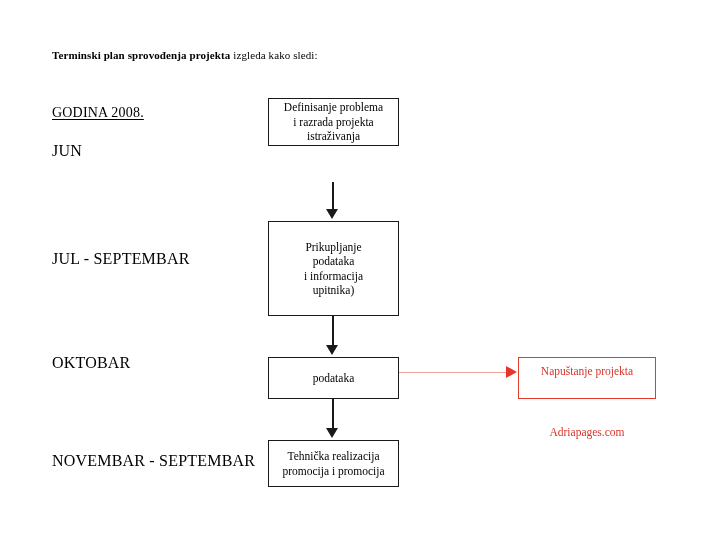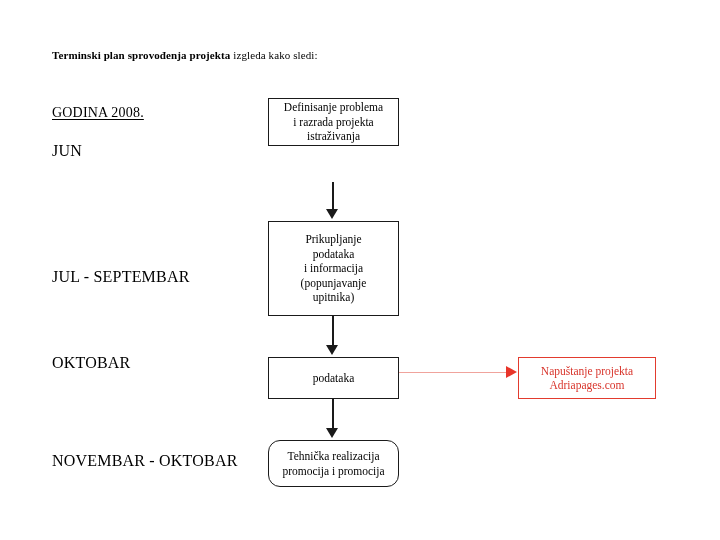--- a/index.html
+++ b/index.html
@@ -56,21 +56,21 @@
   
   .period {
     position: absolute;
     left: 52px;
     font-size: 16px;
     line-height: 17px;
     white-space: nowrap;
     letter-spacing: 0.2px;
   }
   .period-0 { top: 142px; }
-  .period-1 { top: 268px; }
+  .period-1 { top: 250px; }
   .period-2 { top: 354px; }
   .period-3 { top: 452px; }
 
   
   .flow-box {
     position: absolute;
     box-sizing: border-box;
     border: 1.4px solid #1a1a1a;
     background: #ffffff;
     display: flex;
@@ -86,21 +86,21 @@
     width: 100%;
   }
   .flow-box .line {
     display: block;
     white-space: nowrap;
   }
 
   .box-0 { left: 268px; top: 98px; width: 131px; height: 48px; }
   .box-1 { left: 268px; top: 221px; width: 131px; height: 95px; }
   .box-2 { left: 268px; top: 357px; width: 131px; height: 42px; }
-  .box-3 { left: 268px; top: 440px; width: 131px; height: 47px; border-radius: 12px; }
+  .box-3 { left: 268px; top: 440px; width: 131px; height: 47px; }
 
   
   .exit-box {
     position: absolute;
     box-sizing: border-box;
     left: 518px;
     top: 357px;
     width: 138px;
     height: 42px;
     border: 1.3px solid #e23b2e;
@@ -109,20 +109,21 @@
     align-items: center;
     justify-content: center;
     text-align: center;
     color: #d8342b;
     font-size: 11.5px;
     line-height: 14.4px;
   }
   .exit-box .line {
     display: block;
     white-space: nowrap;
+    margin-top: 47px;
   }
 
   
   .connector {
     position: absolute;
     left: 332px;
     width: 1.6px;
     background: #1a1a1a;
   }
   .conn-0 { top: 182px; height: 30px; }
@@ -169,36 +170,35 @@
 
   <div class="heading">
     <span class="strong">Terminski plan sprovođenja projekta</span><span class="normal"> izgleda kako sledi:</span>
   </div>
 
   <div class="year-label">GODINA 2008.</div>
 
   <div class="period period-0">JUN</div>
   <div class="period period-1">JUL - SEPTEMBAR</div>
   <div class="period period-2">OKTOBAR</div>
-  <div class="period period-3">NOVEMBAR - OKTOBAR</div>
+  <div class="period period-3">NOVEMBAR - SEPTEMBAR</div>
 
   <div class="flow-box box-0">
     <div class="lines">
       <span class="line">Definisanje problema</span>
       <span class="line">i razrada projekta</span>
       <span class="line">istraživanja</span>
     </div>
   </div>
 
   <div class="flow-box box-1">
     <div class="lines">
       <span class="line">Prikupljanje</span>
       <span class="line">podataka</span>
       <span class="line">i informacija</span>
-      <span class="line">(popunjavanje</span>
       <span class="line">upitnika)</span>
     </div>
   </div>
 
   <div class="flow-box box-2">
     <div class="lines">
       <span class="line">podataka</span>
     </div>
   </div>
 

